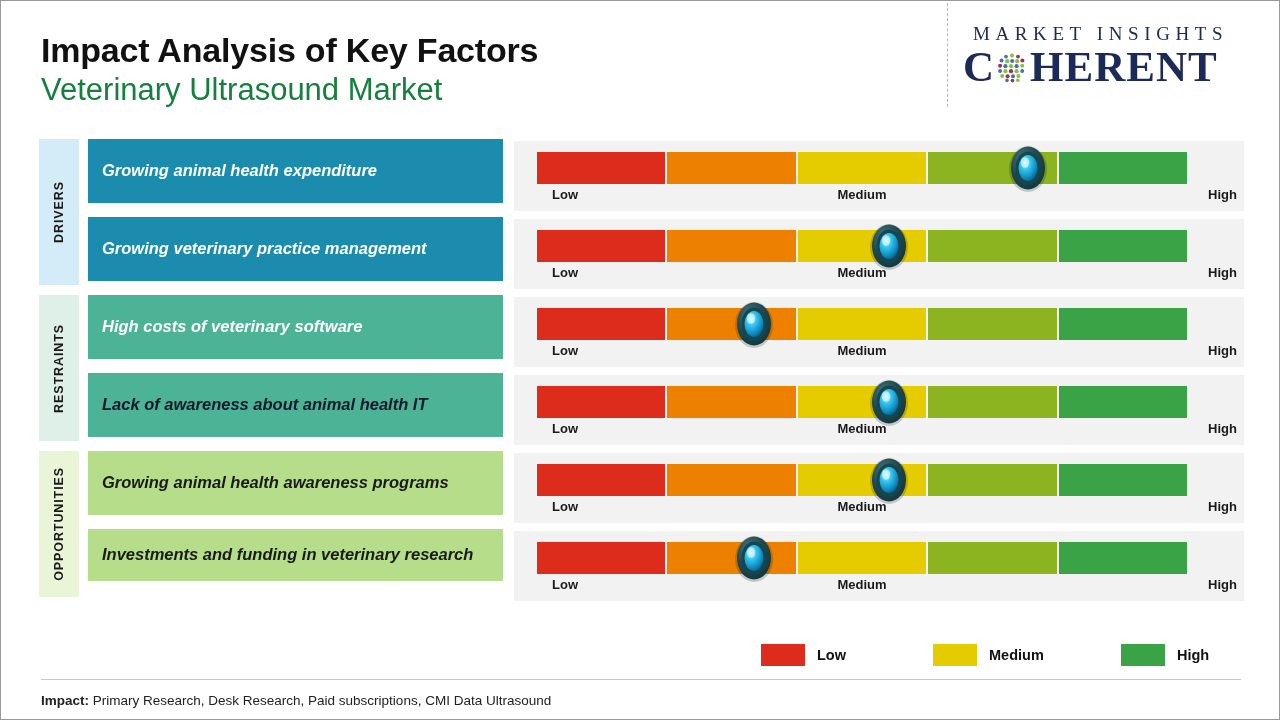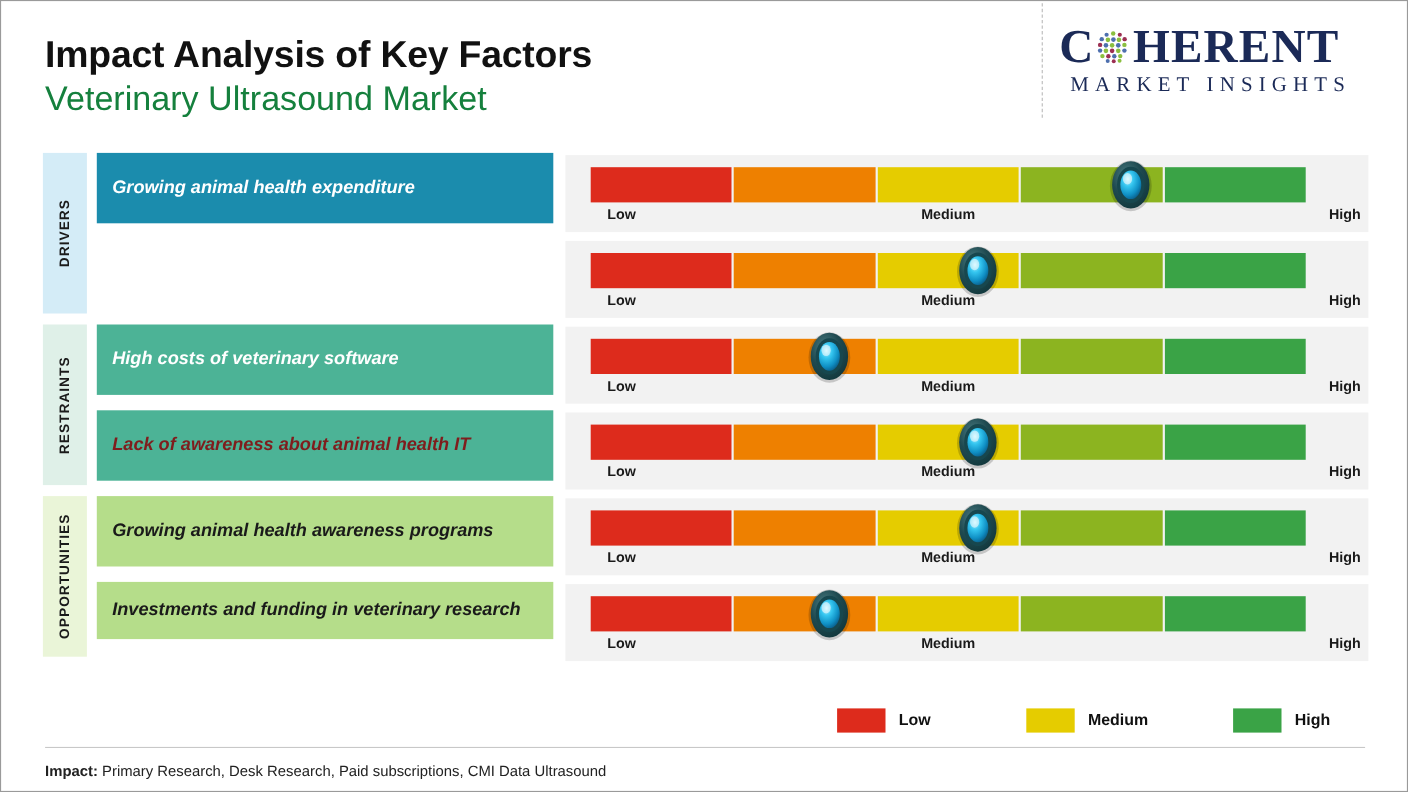--- a/index.html
+++ b/index.html
@@ -222,20 +222,21 @@
 
   <div id="header">
     <div id="title-block">
       <div id="main-title">Impact Analysis of Key Factors</div>
       <div id="sub-title">Veterinary Ultrasound Market</div>
     </div>
 
     <div id="logo-divider"></div>
 
     <div id="logo">
+      <div id="logo-sub">MARKET INSIGHTS</div>
       <div id="logo-word">
         <span class="l-c">C</span><span id="logo-orb"><svg viewBox="0 0 34 34" width="34" height="34" xmlns="http://www.w3.org/2000/svg">
             <circle cx="17" cy="17" r="14.5" fill="#ffffff"></circle>
             <g>
               <circle cx="17" cy="4.5" r="2.0" fill="#8bbf3f"></circle>
               <circle cx="11" cy="5.6" r="1.9" fill="#4d6fae"></circle>
               <circle cx="23" cy="5.6" r="1.9" fill="#9c2f52"></circle>
               <circle cx="6.6" cy="9.6" r="2.0" fill="#4d6fae"></circle>
               <circle cx="12.2" cy="10.2" r="2.1" fill="#8bbf3f"></circle>
               <circle cx="17.2" cy="10.0" r="2.1" fill="#4d6fae"></circle>
@@ -254,21 +255,20 @@
               <circle cx="7.2" cy="25.0" r="2.0" fill="#8bbf3f"></circle>
               <circle cx="12.6" cy="25.2" r="2.0" fill="#9c2f52"></circle>
               <circle cx="18.0" cy="25.2" r="2.0" fill="#4d6fae"></circle>
               <circle cx="23.4" cy="25.0" r="2.0" fill="#8bbf3f"></circle>
               <circle cx="12.0" cy="29.4" r="1.8" fill="#4d6fae"></circle>
               <circle cx="17.5" cy="29.6" r="1.8" fill="#9c2f52"></circle>
               <circle cx="22.8" cy="29.2" r="1.8" fill="#8bbf3f"></circle>
             </g>
           </svg></span><span class="l-rest">HERENT</span>
       </div>
-      <div id="logo-sub">MARKET INSIGHTS</div>
     </div>
   </div>
 
   <div id="chart">
       <div class="cat-label" style="top: 6px; height: 146px; background: rgb(212, 236, 247);">
         <span>DRIVERS</span>
       </div>
       <div class="cat-label" style="top: 162px; height: 146px; background: rgb(223, 240, 232);">
         <span>RESTRAINTS</span>
       </div>
@@ -305,20 +305,23 @@
             <ellipse cx="21" cy="25" rx="12.5" ry="16.5" fill="#17474e"></ellipse>
             <ellipse cx="21" cy="25" rx="9.5" ry="13" fill="url(#core0)"></ellipse>
             <ellipse cx="18" cy="19.5" rx="4.2" ry="5.2" fill="#ffffff" opacity="0.55"></ellipse>
           </svg></div>
         <div class="gauge-labels">
           <div class="gl gl-low">Low</div>
           <div class="gl gl-med">Medium</div>
           <div class="gl gl-high">High</div>
         </div>
       </div>
+      <div class="factor-box" style="top: 84px; height: 64px; background: rgb(27, 140, 173);">
+        <span style="color: rgb(255, 255, 255);">Growing veterinary practice management</span>
+      </div>
       <div class="gauge-panel" style="top: 86px; height: 70px; background: rgb(242, 242, 242);">
         <div class="gauge-bar">
           <div class="seg" style="background: rgb(221, 43, 28);"></div>
           <div class="seg" style="background: rgb(238, 128, 0);"></div>
           <div class="seg" style="background: rgb(229, 204, 0);"></div>
           <div class="seg" style="background: rgb(140, 180, 32);"></div>
           <div class="seg" style="background: rgb(58, 163, 70);"></div>
         </div>
         <div class="marker" style="left: 375.3px;"><svg viewBox="0 0 42 50" width="42" height="50" xmlns="http://www.w3.org/2000/svg">
             <defs>
@@ -377,21 +380,21 @@
             <ellipse cx="21" cy="25" rx="9.5" ry="13" fill="url(#core2)"></ellipse>
             <ellipse cx="18" cy="19.5" rx="4.2" ry="5.2" fill="#ffffff" opacity="0.55"></ellipse>
           </svg></div>
         <div class="gauge-labels">
           <div class="gl gl-low">Low</div>
           <div class="gl gl-med">Medium</div>
           <div class="gl gl-high">High</div>
         </div>
       </div>
       <div class="factor-box" style="top: 240px; height: 64px; background: rgb(76, 179, 150);">
-        <span style="color: #7f1d1d;">Lack of awareness about animal health IT</span>
+        <span style="color: #0f172a;">Lack of awareness about animal health IT</span>
       </div>
       <div class="gauge-panel" style="top: 242px; height: 70px; background: rgb(242, 242, 242);">
         <div class="gauge-bar">
           <div class="seg" style="background: rgb(221, 43, 28);"></div>
           <div class="seg" style="background: rgb(238, 128, 0);"></div>
           <div class="seg" style="background: rgb(229, 204, 0);"></div>
           <div class="seg" style="background: rgb(140, 180, 32);"></div>
           <div class="seg" style="background: rgb(58, 163, 70);"></div>
         </div>
         <div class="marker" style="left: 375.3px;"><svg viewBox="0 0 42 50" width="42" height="50" xmlns="http://www.w3.org/2000/svg">

